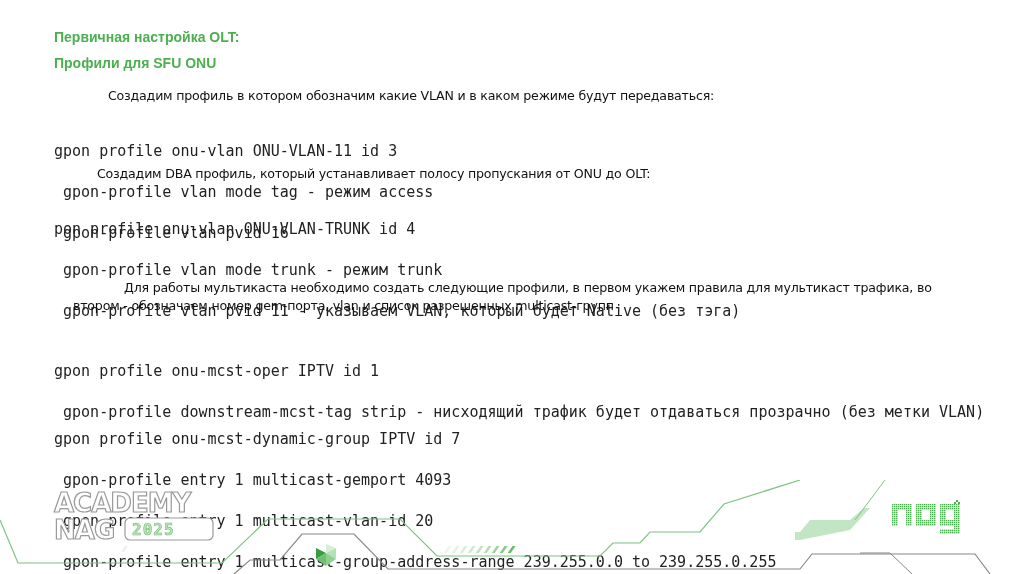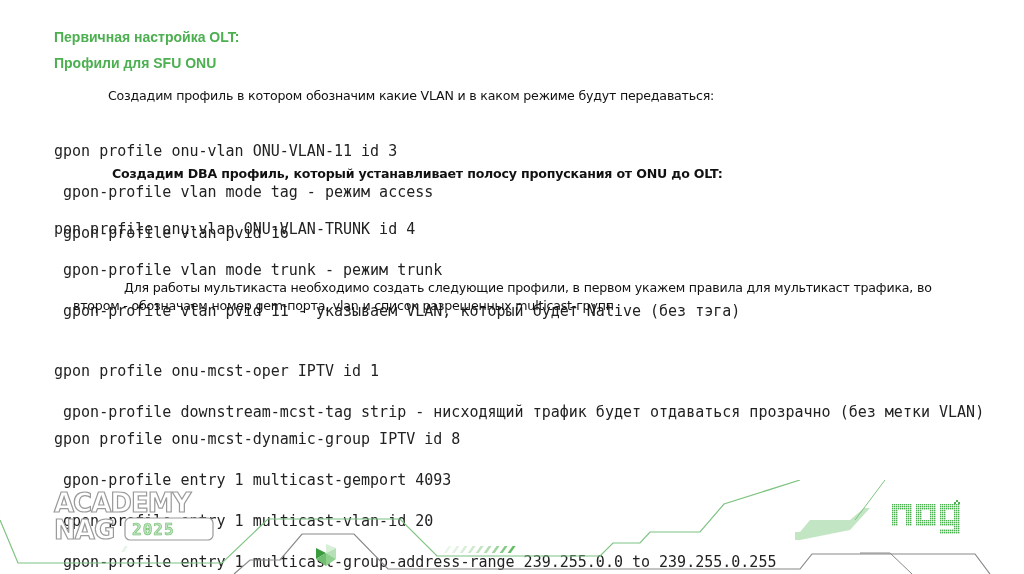--- a/index.html
+++ b/index.html
@@ -22,37 +22,37 @@
     <div>Профили для SFU ONU</div>
   </div>
 
   <div class="lead" style="left:108px; top:88px;">Создадим профиль в котором обозначим какие VLAN и в каком режиме будут передаваться:</div>
   <div class="code" style="top:118px;">
     <div>gpon profile onu-vlan ONU-VLAN-11 id 3</div>
     <div> gpon-profile vlan mode tag - режим access</div>
     <div> gpon-profile vlan pvid 16</div>
   </div>
 
-  <div class="lead" style="left:112px; top:166px;font-weight:bold;">Создадим DBA профиль, который устанавливает полосу пропускания от ONU до OLT:</div>
+  <div class="lead" style="left:97px; top:166px;">Создадим DBA профиль, который устанавливает полосу пропускания от ONU до OLT:</div>
   <div class="code" style="top:196px;">
     <div>pon profile onu-vlan ONU-VLAN-TRUNK id 4</div>
     <div> gpon-profile vlan mode trunk - режим trunk</div>
     <div> gpon-profile vlan pvid 11 - указываем VLAN, который будет Native (без тэга)</div>
   </div>
 
   <div class="lead" style="left:124px; top:280px;">Для работы мультикаста необходимо создать следующие профили, в первом укажем правила для мультикаст трафика, во</div>
   <div class="lead" style="left:73px; top:298px;">втором - обозначаем номер gem-порта, vlan и список разрешенных multicast-групп</div>
 
   <div class="code" style="top:338px;">
     <div>gpon profile onu-mcst-oper IPTV id 1</div>
     <div> gpon-profile downstream-mcst-tag strip - нисходящий трафик будет отдаваться прозрачно (без метки VLAN)</div>
   </div>
 
   <div class="code" style="top:406px;">
-    <div>gpon profile onu-mcst-dynamic-group IPTV id 8</div>
+    <div>gpon profile onu-mcst-dynamic-group IPTV id 7</div>
     <div> gpon-profile entry 1 multicast-gemport 4093</div>
     <div> gpon-profile entry 1 multicast-vlan-id 20</div>
     <div> gpon-profile entry 1 multicast-group-address-range 239.255.0.0 to 239.255.0.255</div>
   </div>
 
   <svg class="deco" viewBox="0 480 1024 94">
     <polyline points="0,520 18,563 222,563 268,519 400,519 437,556 600,556 613,543 640,543 650,532 700,532 724,504 800,480" fill="none" stroke="#7dc481" stroke-width="1.2"></polyline>
     <polygon points="712,540 795,540 795,532 800,532 810,520 850,520 864,508 870,508 850,530 800,540" fill="#a8dca9" opacity="0.7"></polygon>
     <polyline points="234,574 250,560 280,560 302,534 354,534 388,569 800,569 812,554 975,554 990,574" fill="none" stroke="#888" stroke-width="1.2"></polyline>
     <polyline points="860,496 940,496" fill="none" stroke="none"></polyline>

